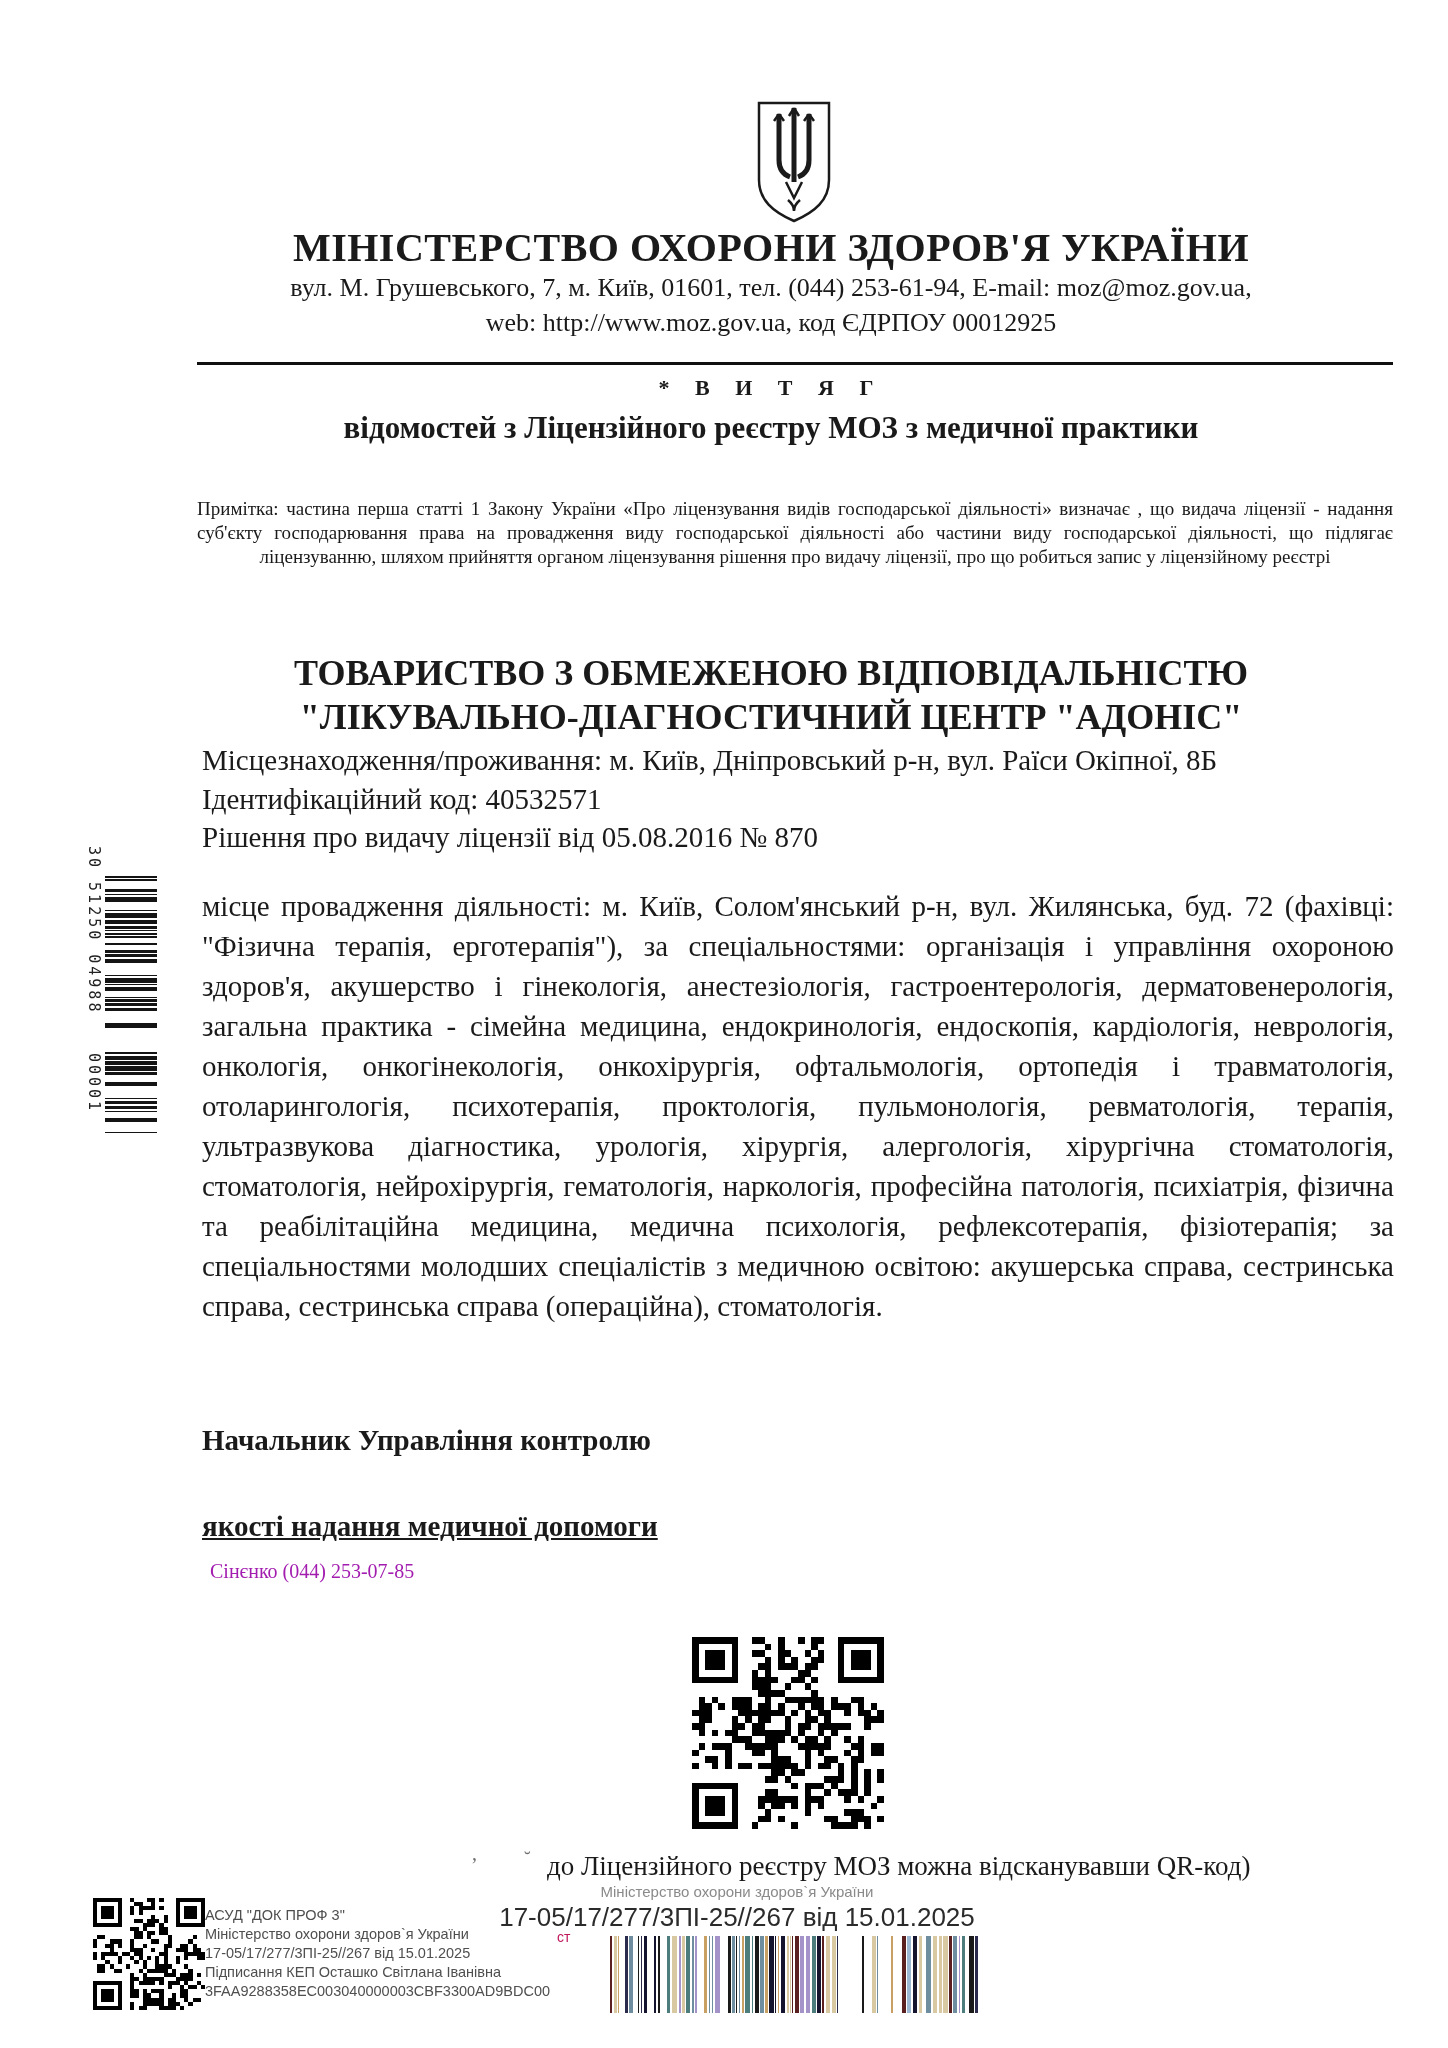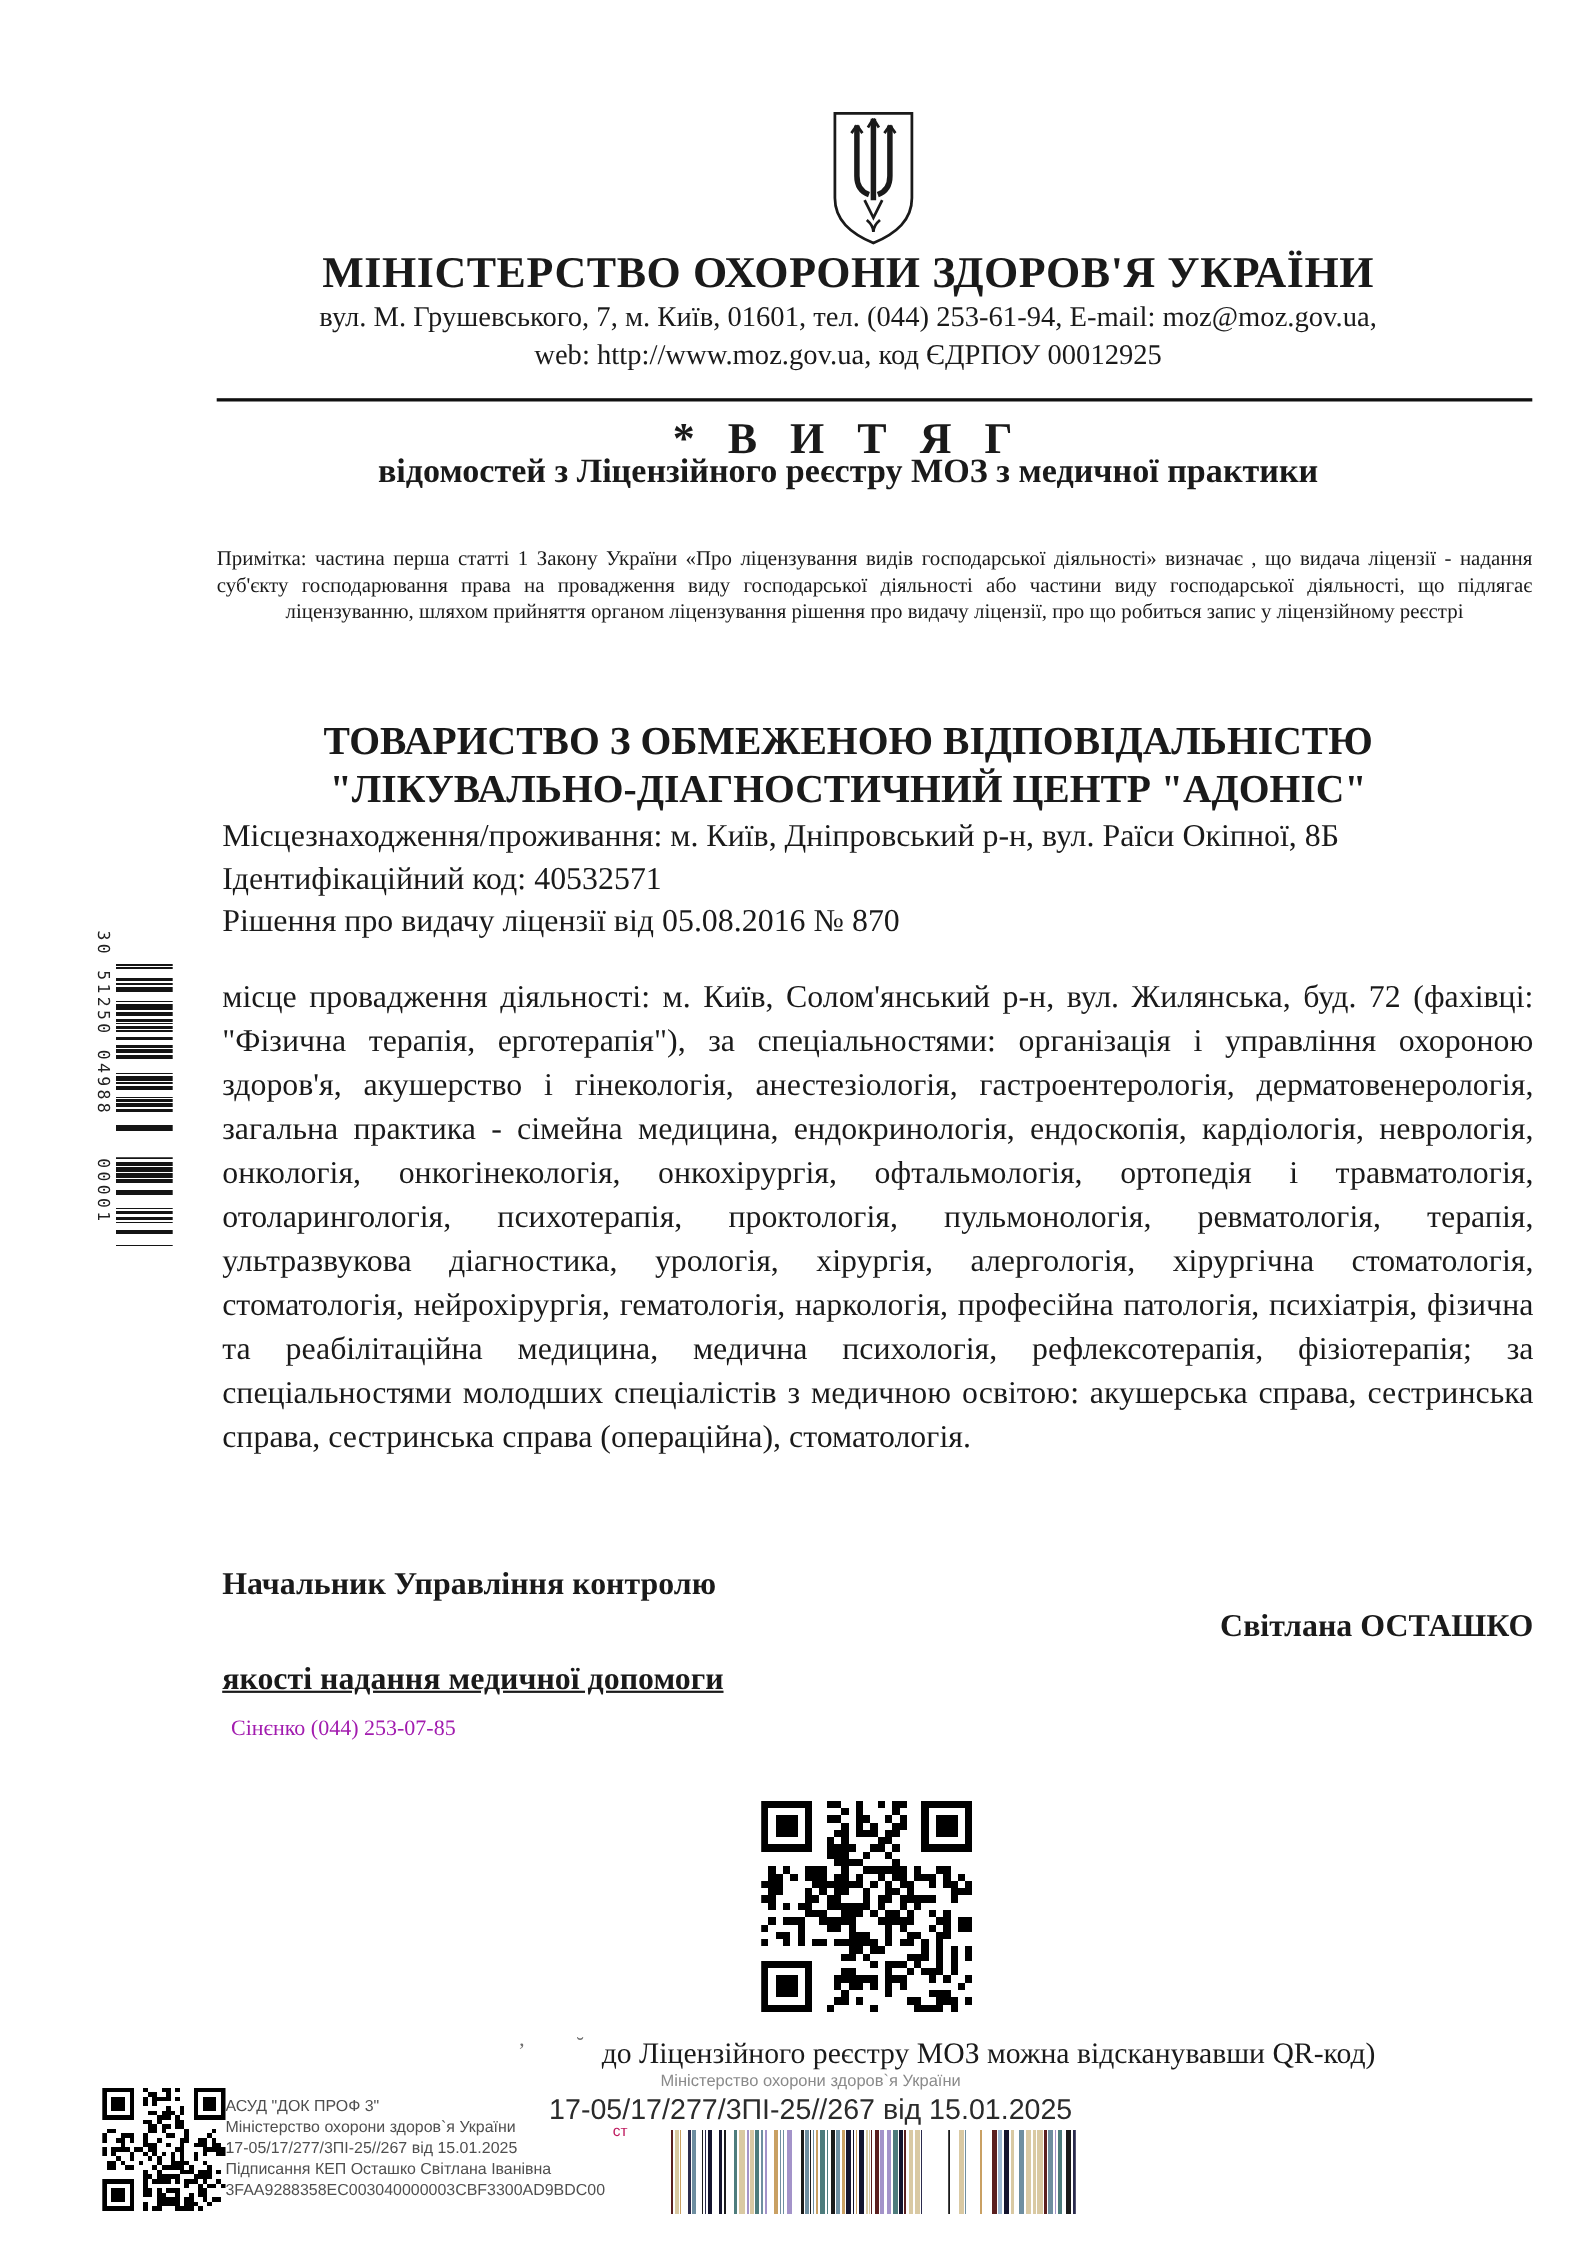--- a/index.html
+++ b/index.html
@@ -5,21 +5,21 @@
   html,body{margin:0;padding:0;background:#ffffff;}
   .page{position:relative;width:1448px;height:2048px;background:#fff;overflow:hidden;
         font-family:"Liberation Serif","DejaVu Serif",serif;color:#1a1a1a;margin-left:47px;}
   .abs{position:absolute;}
   .centerband{left:130px;width:1188px;text-align:center;}
   .ministry{top:224px;font-size:40px;font-weight:bold;letter-spacing:.5px;}
   .addr{font-size:26px;}
   .addr1{top:273px;}
   .addr2{top:308px;}
   .rule{left:150px;top:362px;width:1196px;height:3px;background:#101010;}
-  .vytiah{top:375px;font-size:40px;font-weight:bold;letter-spacing:10px;font-family:Liberation Serif, serif;}
+  .vytiah{top:375px;font-size:22px;font-weight:bold;letter-spacing:10px;font-family:Liberation Serif, serif;}
   .subtitle{top:410px;font-size:31px;font-weight:bold;}
   .note1{top:471px;font-size:19px;}
   .noteBody{left:150px;top:497px;width:1196px;font-size:19px;line-height:24px;
             text-align:justify;text-align-last:center;}
   .comp{font-size:36px;font-weight:bold;}
   .comp1{top:652px;}
   .comp2{top:696px;}
   .infoline{left:155px;width:1195px;font-size:29px;}
   .loc{top:744px;}
   .idcode{top:783px;}
@@ -84,21 +84,20 @@
 
   <div class="abs centerband comp comp1">ТОВАРИСТВО З ОБМЕЖЕНОЮ ВІДПОВІДАЛЬНІСТЮ</div>
   <div class="abs centerband comp comp2">"ЛІКУВАЛЬНО-ДІАГНОСТИЧНИЙ ЦЕНТР "АДОНІС"</div>
   <div class="abs infoline loc">Місцезнаходження/проживання: м. Київ, Дніпровський р-н, вул. Раїси Окіпної, 8Б</div>
   <div class="abs infoline idcode">Ідентифікаційний код: 40532571</div>
   <div class="abs infoline decision">Рішення про видачу ліцензії від 05.08.2016 № 870</div>
   <div class="abs activity">місце провадження діяльності: м. Київ, Солом'янський р-н, вул. Жилянська, буд. 72 (фахівці: "Фізична терапія, ерготерапія"), за спеціальностями: організація і управління охороною здоров'я, акушерство і гінекологія, анестезіологія, гастроентерологія, дерматовенерологія, загальна практика - сімейна медицина, ендокринологія, ендоскопія, кардіологія, неврологія, онкологія, онкогінекологія, онкохірургія, офтальмологія, ортопедія і травматологія, отоларингологія, психотерапія, проктологія, пульмонологія, ревматологія, терапія, ультразвукова діагностика, урологія, хірургія, алергологія, хірургічна стоматологія, стоматологія, нейрохірургія, гематологія, наркологія, професійна патологія, психіатрія, фізична та реабілітаційна медицина, медична психологія, рефлексотерапія, фізіотерапія; за спеціальностями молодших спеціалістів з медичною освітою: акушерська справа, сестринська справа, сестринська справа (операційна), стоматологія.</div>
 
   <div class="abs sig sig1">Начальник Управління контролю</div>
   <div class="abs sig sig2">якості надання медичної допомоги</div>
-  <div class="abs signame">Світлана ОСТАШКО</div>
   <div class="abs contact">Сінєнко (044) 253-07-85</div>
 
   <div class="abs" id="qr-main"><svg width="192" height="192" viewBox="0 0 29 29" shape-rendering="crispEdges" fill="#000">
         <rect width="29" height="29" fill="#fff"></rect>
         <rect x="9" y="0" width="1" height="1"></rect>
         <rect x="10" y="0" width="1" height="1"></rect>
         <rect x="13" y="0" width="1" height="1"></rect>
         <rect x="16" y="0" width="1" height="1"></rect>
         <rect x="18" y="0" width="1" height="1"></rect>
         <rect x="19" y="0" width="1" height="1"></rect>

